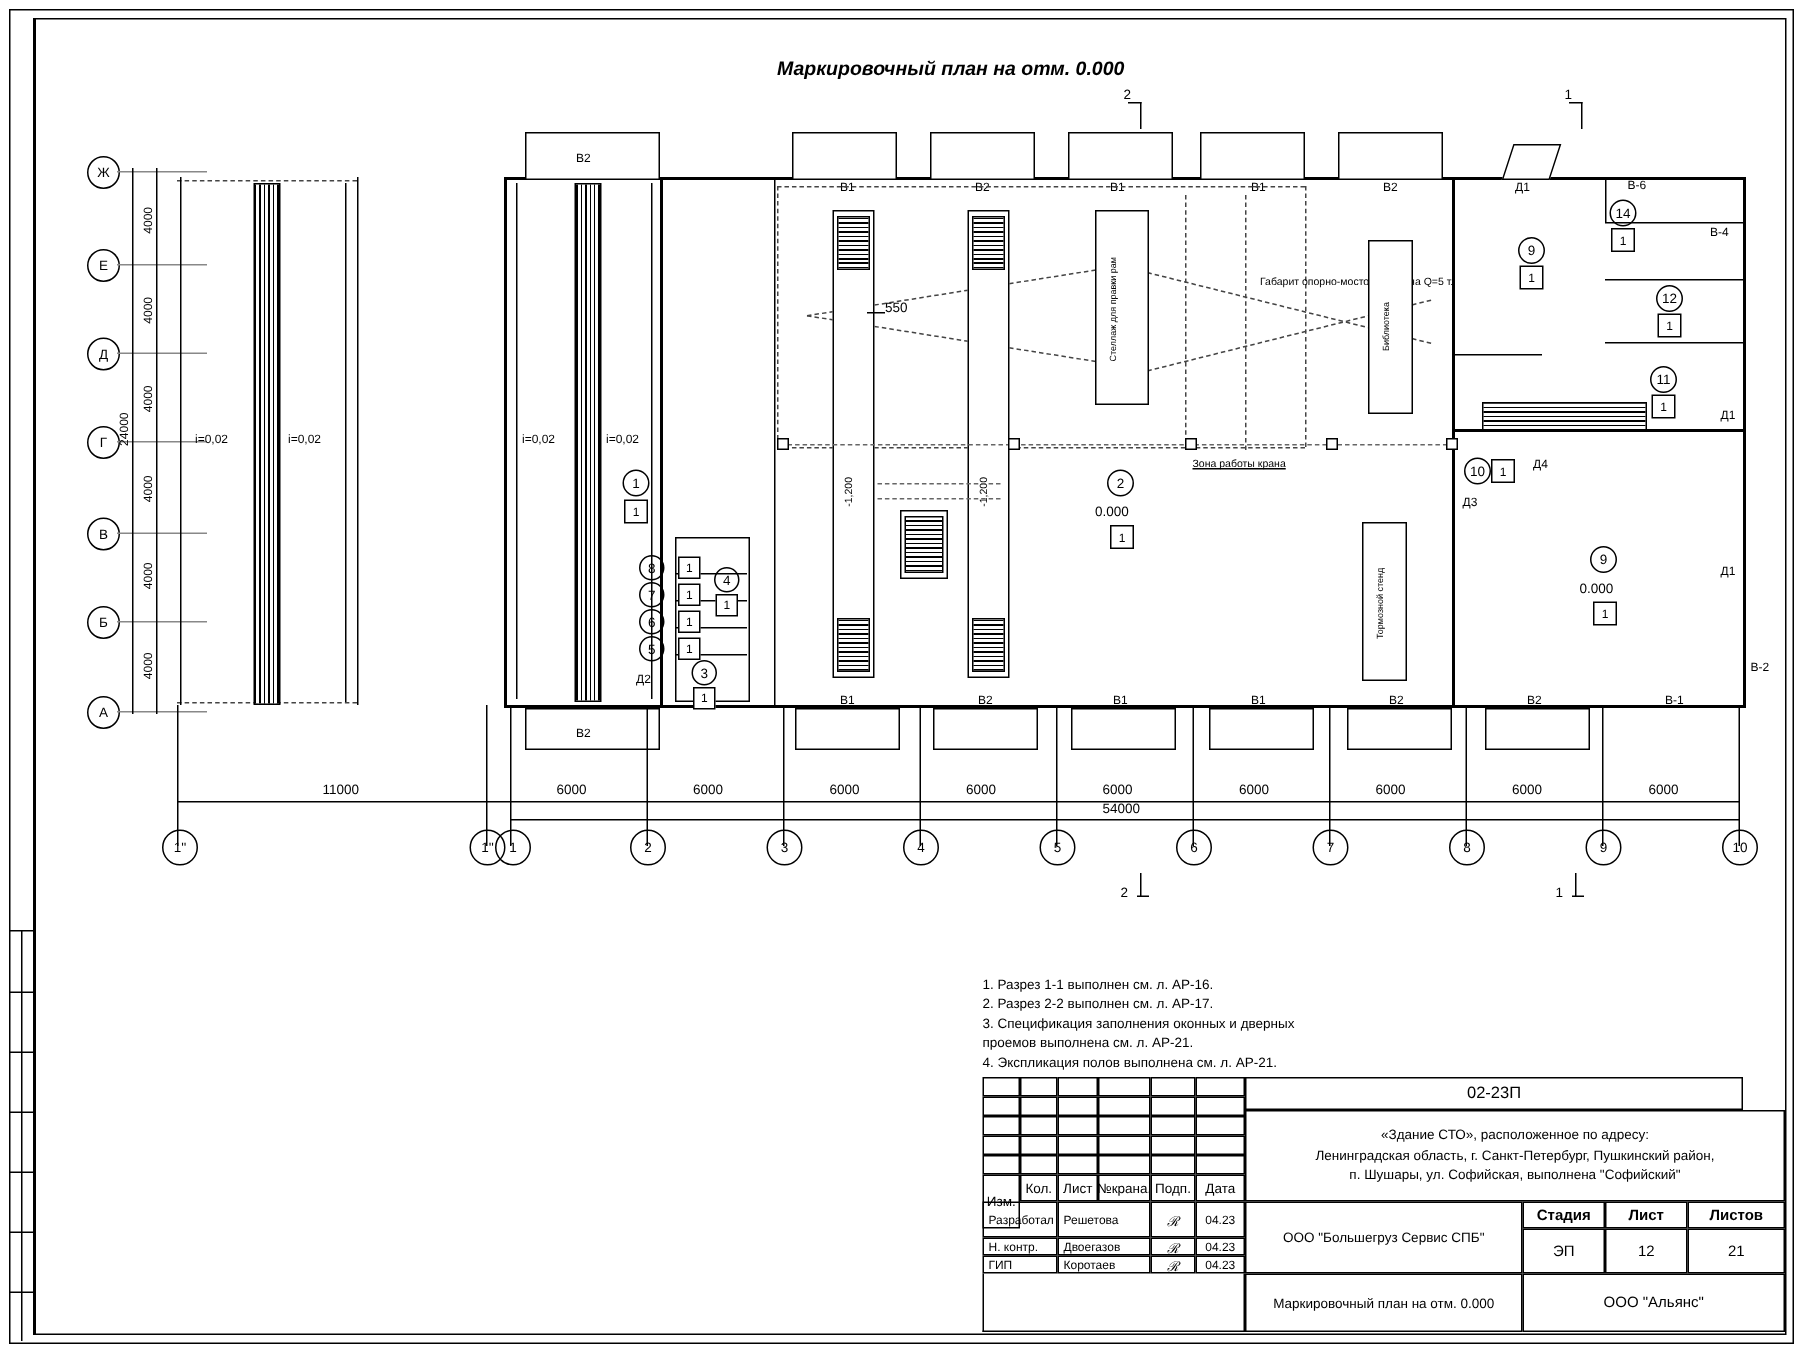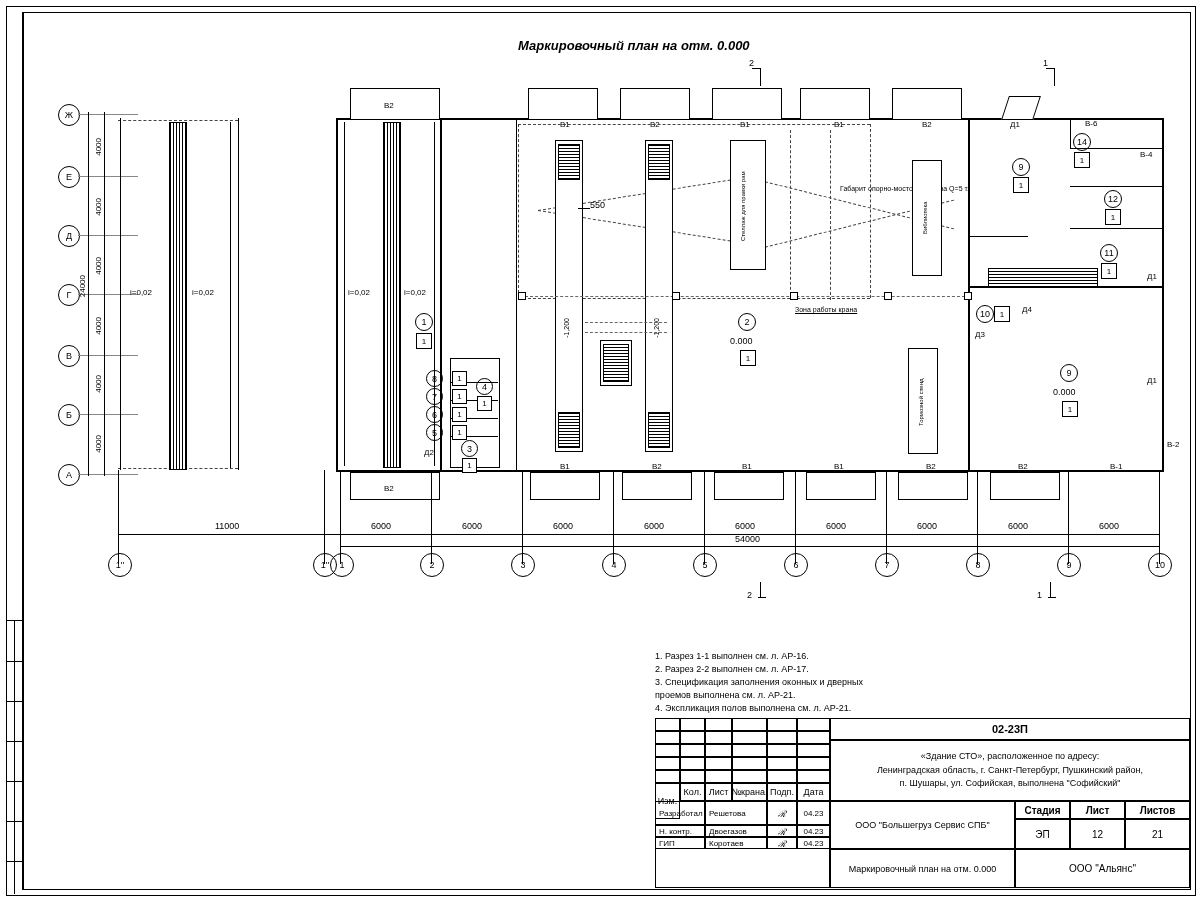--- a/index.html
+++ b/index.html
@@ -369,21 +369,21 @@
     <div class="cell sign" style="left:112px;top:107px;width:30px;height:12px;">ℛ</div>
     <div class="cell" style="left:142px;top:107px;width:33px;height:12px;font-size:8px;">04.23</div>
 
     <div class="cell l" style="left:0;top:119px;width:50px;height:12px;font-size:8px;">ГИП</div>
     <div class="cell l" style="left:50px;top:119px;width:62px;height:12px;font-size:8px;">Коротаев</div>
     <div class="cell sign" style="left:112px;top:119px;width:30px;height:12px;">ℛ</div>
     <div class="cell" style="left:142px;top:119px;width:33px;height:12px;font-size:8px;">04.23</div>
 
     <div class="cell" style="left:0;top:131px;width:175px;height:39px;border-top:none;"></div>
 
-    <div class="cell" style="left:175px;top:0;width:360px;height:22px;font-size:11px;font-weight:bold;">02-23П</div>
+    <div class="cell" style="left:175px;top:0;width:332px;height:22px;font-size:11px;">02-23П</div>
 
     <div class="cell" style="left:175px;top:22px;width:360px;height:61px;flex-direction:column;line-height:1.5;">
       <span>«Здание СТО», расположенное по адресу:</span>
       <span>Ленинградская область, г. Санкт-Петербург, Пушкинский район,</span>
       <span>п. Шушары, ул. Софийская, выполнена "Софийский"</span>
     </div>
 
     <div class="cell" style="left:175px;top:83px;width:185px;height:48px;font-size:9px;">ООО "Большегруз Сервис СПБ"</div>
     <div class="cell" style="left:175px;top:131px;width:185px;height:39px;font-size:9px;">Маркировочный план на отм. 0.000</div>
 

